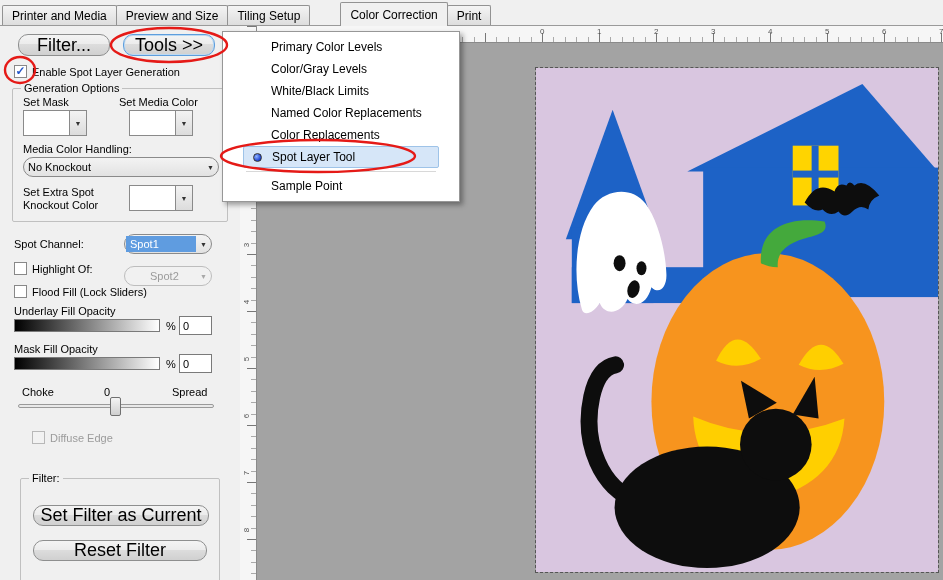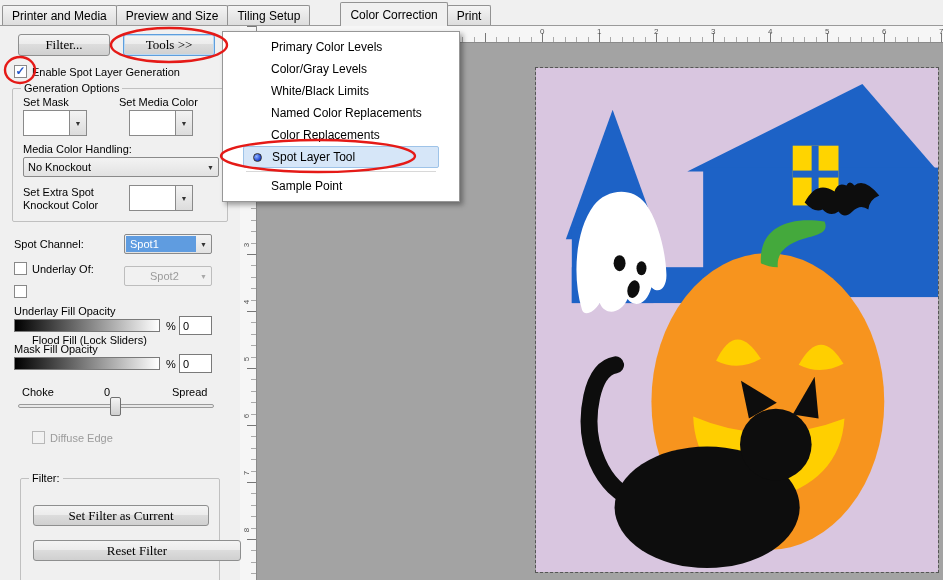--- a/index.html
+++ b/index.html
@@ -9,28 +9,28 @@
   
   .tabbar{position:absolute;left:0;top:0;width:100%;height:26px;background:#f0f0f0;display:flex;align-items:flex-end;padding-left:2px;}
   .tabline{position:absolute;left:0;top:25px;width:100%;height:1px;background:#9a9a9a;z-index:1;}
   .tab{position:relative;z-index:0;height:21px;padding:3px 9px 0 9px;border:1px solid #929292;border-bottom:none;border-radius:2px 2px 0 0;background:linear-gradient(#f4f4f4,#dcdcdc);font-size:12px;margin-right:-1px;cursor:default;white-space:nowrap;}
   .tab.active{z-index:2;height:24px;padding-top:5px;background:#f0f0f0;margin-left:31px;}
 
   
   .panel{position:absolute;left:0;top:26px;width:240px;height:554px;background:#f0f0f0;z-index:5;}
   .lbl{position:absolute;white-space:nowrap;font-size:11px;}
   .lbl.disabled{color:#9b9b9b;}
-  .btn{position:absolute;display:flex;align-items:center;justify-content:center;background:linear-gradient(#f4f4f4,#ececec 45%,#dddddd 46%,#d0d0d0);border:1px solid #8e8f8f;border-radius:3px;font-size:13px;cursor:pointer;white-space:nowrap;font-family:Liberation Serif, serif;}
+  .btn{position:absolute;display:flex;align-items:center;justify-content:center;background:linear-gradient(#f4f4f4,#ececec 45%,#dddddd 46%,#d0d0d0);border:1px solid #8e8f8f;border-radius:10px;font-size:18px;cursor:pointer;white-space:nowrap;}
   .btn.focused{border-color:#5e9edd;box-shadow:inset 0 0 0 1px #bcd9f2;}
   .checkbox{position:absolute;width:13px;height:13px;background:#fff;border:1px solid #888;display:flex;align-items:center;justify-content:center;cursor:pointer;}
   .checkbox .check{color:#2456c9;font-size:12px;font-weight:bold;line-height:10px;margin-top:-2px;}
   .checkbox.disabled{border-color:#b8b8b8;background:#f2f2f2;}
   .groupbox{position:absolute;border:1px solid #c0c0c0;border-radius:2px;}
   .gtitle{position:absolute;top:-7px;left:8px;background:#f0f0f0;padding:0 3px;font-size:11px;white-space:nowrap;}
-  .combo{position:absolute;display:flex;align-items:stretch;border:1px solid #8a8a8a;border-radius:2px;background:linear-gradient(#f3f3f3,#e2e2e2);cursor:pointer;}
+  .combo{position:absolute;display:flex;align-items:stretch;border:1px solid #8a8a8a;border-radius:10px;background:linear-gradient(#f3f3f3,#e2e2e2);cursor:pointer;}
   .combo .ctext{flex:1;display:flex;align-items:center;padding:0 4px;font-size:11px;white-space:nowrap;overflow:hidden;}
   .combo .carrow{width:15px;display:flex;align-items:center;justify-content:center;font-size:7px;color:#333;}
   .combo.selected .ctext{background:#5f9ce0;color:#fff;margin:1px 0 1px 1px;}
   .combo.disabled{border-color:#bdbdbd;background:#f1f1f1;}
   .combo.disabled .ctext{color:#9b9b9b;}
   .combo.disabled .carrow{color:#a8a8a8;}
   .swcombo{position:absolute;display:flex;height:26px;cursor:pointer;}
   .swcombo .swatch{width:47px;background:#fff;border:1px solid #8a8a8a;}
   .swcombo .dropbtn{width:17px;border:1px solid #8a8a8a;border-left:none;background:linear-gradient(#f3f3f3,#dcdcdc);display:flex;align-items:center;justify-content:center;font-size:7px;color:#333;}
   .gradbar{position:absolute;height:13px;background:linear-gradient(to right,#000,#fff);border:1px solid #7a7a7a;cursor:pointer;}
@@ -116,28 +116,28 @@
       </div>
     </div>
 
     <span class="lbl" style="left:14px;top:212px;">Spot Channel:</span>
     <div class="combo selected" style="left:124px;top:208px;width:88px;height:20px;">
       <span class="ctext">Spot1</span>
       <span class="carrow">▼</span>
     </div>
 
     <div class="checkbox" style="left:14px;top:236px;"></div>
-    <span class="lbl" style="left:32px;top:237px;">Underlay Of:</span>
+    <span class="lbl" style="left:32px;top:237px;">Highlight Of:</span>
     <div class="combo disabled" style="left:124px;top:240px;width:88px;height:20px;padding-left:21px;">
       <span class="ctext">Spot2</span>
       <span class="carrow">▼</span>
     </div>
 
     <div class="checkbox" style="left:14px;top:259px;"></div>
-    <span class="lbl" style="left:32px;top:260px;margin-top:48px;">Flood Fill (Lock Sliders)</span>
+    <span class="lbl" style="left:32px;top:260px;">Flood Fill (Lock Sliders)</span>
 
     <span class="lbl" style="left:14px;top:279px;">Underlay Fill Opacity</span>
     <div class="gradbar" style="left:14px;top:293px;width:146px;"></div>
     <span class="lbl" style="left:166px;top:294px;">%</span>
     <input class="numinput" style="left: 179px; top: 290px;" value="0">
 
     <span class="lbl" style="left:14px;top:317px;">Mask Fill Opacity</span>
     <div class="gradbar" style="left:14px;top:331px;width:146px;"></div>
     <span class="lbl" style="left:166px;top:332px;">%</span>
     <input class="numinput" style="left: 179px; top: 328px;" value="0">
@@ -147,21 +147,21 @@
     <span class="lbl" style="left:172px;top:360px;">Spread</span>
     <div class="slider-track" style="left:18px;top:378px;width:196px;"></div>
     <div class="slider-thumb" style="left:110px;top:371px;"></div>
 
     <div class="checkbox disabled" style="left:32px;top:405px;"></div>
     <span class="lbl disabled" style="left:50px;top:406px;">Diffuse Edge</span>
 
     <div class="groupbox" style="left:20px;top:452px;width:200px;height:126px;">
       <span class="gtitle">Filter:</span>
       <div class="btn" style="left:12px;top:26px;width:176px;height:21px;">Set Filter as Current</div>
-      <div class="btn" style="left:12px;top:61px;width:208px;height:21px;">Reset Filter</div>
+      <div class="btn" style="left:12px;top:61px;width:174px;height:21px;">Reset Filter</div>
     </div>
   </div>
 
   <div class="v-ruler">
       <span class="rnum" style="top: 44px;">0</span>
       <span class="rnum" style="top: 101px;">1</span>
       <span class="rnum" style="top: 158px;">2</span>
       <span class="rnum" style="top: 215px;">3</span>
       <span class="rnum" style="top: 272px;">4</span>
       <span class="rnum" style="top: 329px;">5</span>

